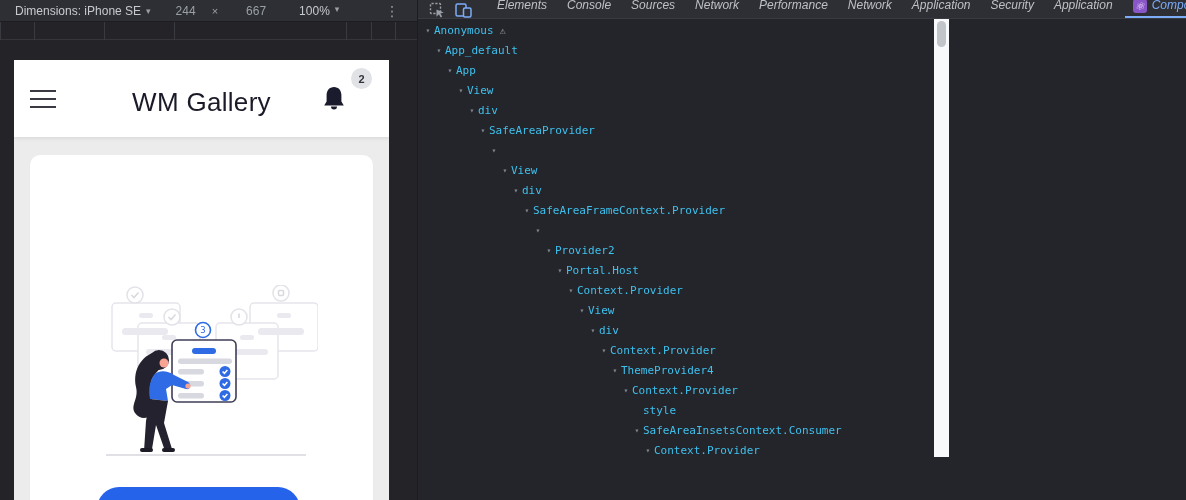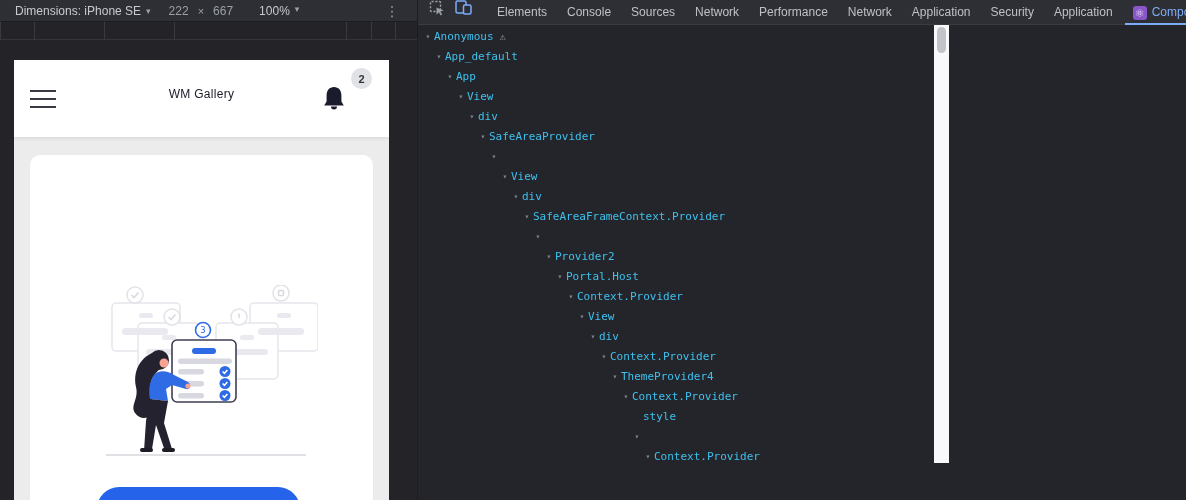--- a/index.html
+++ b/index.html
@@ -4,54 +4,54 @@
 <style>
   * { margin:0; padding:0; box-sizing:border-box; }
   html,body { background:#111; }
   .screen{ position:relative; width:1186px; height:500px; background:#23252b; overflow:hidden;
            font-family:"Liberation Sans", sans-serif; }
 
   
   .emu{ position:absolute; left:0; top:0; width:417px; height:500px; background:#242428; }
   .emu-toolbar{ position:absolute; left:0; top:0; width:417px; height:22px; background:#2e2f34;
                 border-bottom:1px solid #1c1d20; display:flex; align-items:center; padding-left:15px;
-                font-size:12px; color:#c7cacf; white-space:nowrap; }
+                font-size:12px; color:#c7cacf; white-space:nowrap;gap:7px; }
   .emu-toolbar .dim-label{ display:flex; align-items:center; gap:5px; cursor:default; }
   .caret{ font-size:9px; color:#9aa0a6; }
-  .num{ color:#9aa0a6; }
+  .num{ color:#9aa0a6;margin-left:12px; }
   .mul{ color:#9aa0a6; margin:0 9px; font-size:11px; }
   .zoom-select{ display:flex; align-items:flex-start; gap:5px; margin-left:26px; }
   .emu-menu{ margin-left:auto; margin-right:18px; color:#9aa0a6; font-size:14px; cursor:pointer; }
 
   .ruler{ position:absolute; left:0; top:22px; width:417px; height:18px; border-bottom:1px solid #35363b; }
   .tick{ position:absolute; top:0; width:1px; height:18px; background:#3a3b40; }
 
   
   .phone{ position:absolute; left:14px; top:60px; width:375px; height:440px; background:#fff; overflow:hidden; }
   .app-header{ position:relative; height:77px; background:#fff; box-shadow:0 1px 4px rgba(0,0,0,0.10); z-index:2; }
   .hamburger{ position:absolute; left:16px; top:30px; width:26px; height:18px; cursor:pointer; }
   .hamburger div{ width:26px; height:2px; background:#3a3a44; margin-bottom:6px; }
-  .app-title{ position:absolute; left:0; right:0; top:27px; text-align:center; font-size:12px;
+  .app-title{ position:absolute; left:0; right:0; top:27px; text-align:center; font-size:26px;
               font-weight:500; letter-spacing:0.3px; color:#1a1a28; }
   .bell{ position:absolute; right:42px; top:25px; width:26px; height:28px; cursor:pointer; }
   .badge{ position:absolute; right:17px; top:8px; width:21px; height:21px; border-radius:50%;
           background:#e1e2e6; color:#32323c; font-size:11px; font-weight:bold;
           display:flex; align-items:center; justify-content:center; }
   .app-content{ position:absolute; left:0; right:0; top:77px; bottom:0; background:#ececec; }
   .card{ position:absolute; left:16px; top:18px; width:343px; height:500px; background:#fff;
          border-radius:10px; box-shadow:0 1px 2px rgba(0,0,0,0.04); }
   .illus{ position:absolute; left:68px; top:130px; }
   .cta{ position:absolute; left:67px; top:332px; width:203px; height:44px; border-radius:22px;
         background:#2563eb; cursor:pointer; }
 
   
   .dt{ position:absolute; left:417px; top:0; width:769px; height:500px; background:#23252b;
        border-left:1px solid #1b1c1f; }
-  .dt-tabbar{ height:25px; background:#2e2f34; border-bottom:1px solid #3a3b40;
-              display:flex; align-items:flex-start; padding-left:6px; }
+  .dt-tabbar{ height:19px; background:#2e2f34; border-bottom:1px solid #3a3b40;
+              display:flex; align-items:flex-end; padding-left:6px;font-style:italic; }
   .tb-icon{ padding:0 5px; display:flex; align-items:center; cursor:pointer; }
   .tb-divider{ width:1px; height:16px; background:#4a4c52; margin:0 5px; }
   .tab{ position:relative; height:25px; line-height:25px; padding:0 10px; font-size:12px;
         color:#bdc1c6; cursor:pointer; display:flex; align-items:center; gap:5px; }
   .tab.active{ color:#7cacf8; }
   .tab.active::after{ content:""; position:absolute; left:2px; right:2px; bottom:0; height:2px; background:#7cacf8; }
   .react-badge{ width:14px; height:14px; border-radius:3px; background:#8956c8; color:#ecdcff;
                 font-size:11px; line-height:14px; text-align:center; }
 
   .dt-toolbar{ height:36px; border-bottom:1px solid #3a3b40; display:flex; align-items:stretch; }
@@ -78,21 +78,21 @@
 
 <div class="screen">
 
   <div class="emu">
 
     <div class="emu-toolbar">
       <span class="dim-label">
         <span>Dimensions: iPhone SE</span>
         <span class="caret">▾</span>
       </span>
-      <span class="num" style="margin-left:18px;">222</span>
+      <span class="num" style="margin-left:18px;">244</span>
       <span class="mul">×</span>
       <span class="num">667</span>
       <span class="zoom-select">
         <span>100%</span>
         <span class="caret">▾</span>
       </span>
       <span class="emu-menu">⋮</span>
     </div>
 
     <div class="ruler">
@@ -327,20 +327,21 @@
           <div class="tree-row" style="padding-left: 202px;">
             <span class="arrow">▾</span>
             <span class="cname">Context.Provider</span>
           </div>
           <div class="tree-row" style="padding-left: 213px;">
             <span class="arrow"></span>
             <span class="cname">style</span>
           </div>
           <div class="tree-row" style="padding-left: 213px;">
             <span class="arrow">▾</span>
+            <span class="cname">SafeAreaInsetsContext.Consumer</span>
           </div>
           <div class="tree-row" style="padding-left: 224px;">
             <span class="arrow">▾</span>
             <span class="cname">Context.Provider</span>
           </div>
         </div>
       <div class="vscroll">
         <div class="vthumb"></div>
       </div>
       <div class="detail-pane"></div>

